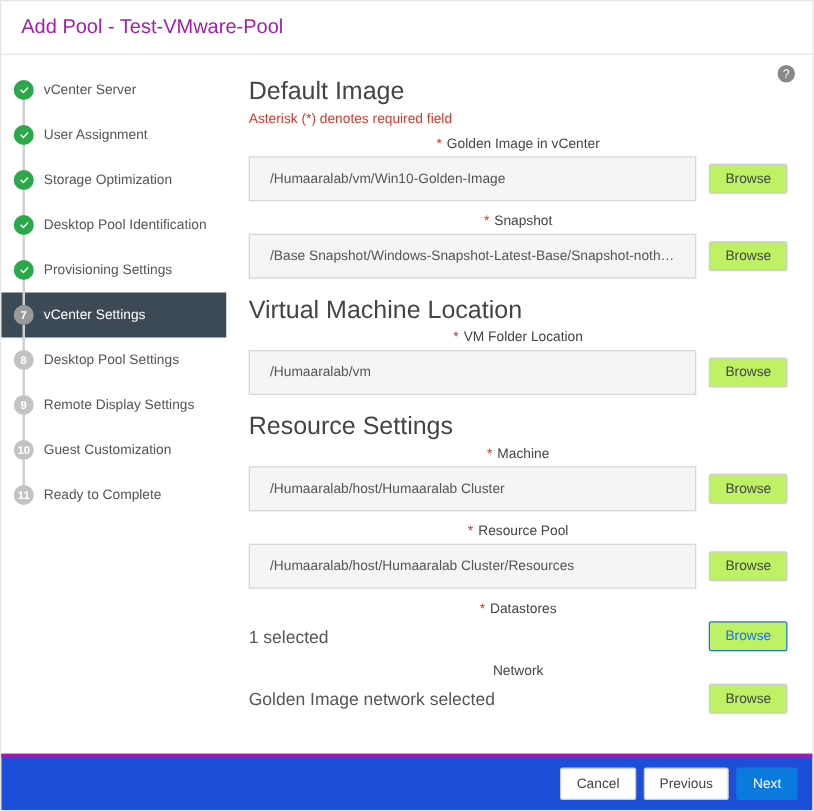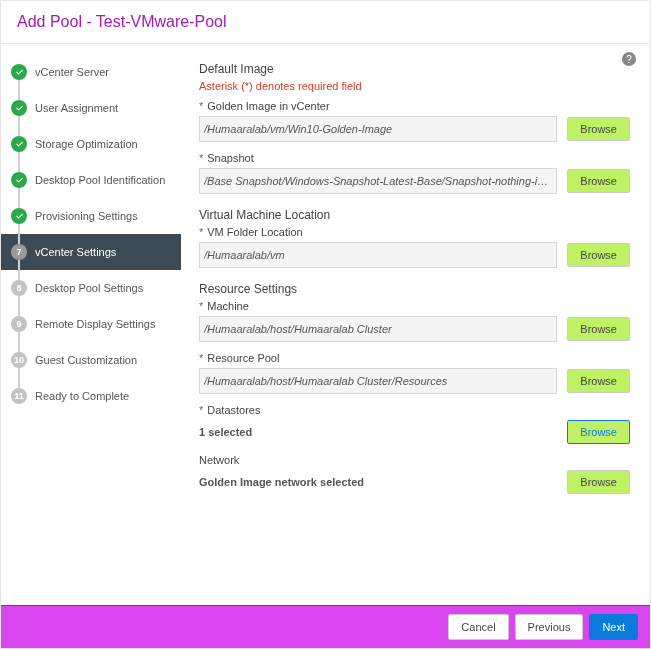--- a/index.html
+++ b/index.html
@@ -85,64 +85,63 @@
     top: 8px;
     width: 14px; height:14px;
     border-radius: 50%;
     background: #888;
     color: #fff;
     font-size: 10px;
     display:flex; align-items:center; justify-content:center;
     cursor: pointer;
   }
   .section-title {
-    font-size: 12px;
+    font-size: 20px;
     font-weight: 400;
     color: #444;
     margin: 6px 0 4px 0;
   }
   .required-note {
     color: #d33a2c;
     font-size: 11px;
     margin-bottom: 8px;
   }
   .field {
     margin-bottom: 10px;
   }
   .field-label {
     font-size: 11px;
     color: #444;
     margin-bottom: 4px;
     display: block;
+    text-align: center;
   }
   .asterisk { color: #d33a2c; margin-right: 4px; }
   .field-row {
     display: flex;
     align-items: center;
     gap: 10px;
   }
   .field-input {
     flex: 1;
     background: #f5f5f5;
     border: 1px solid #d7d7d7;
-    padding: 5px 4px;
+    padding: 5px 16px;
     font-size: 11px;
     color: #555;
-    height: 26px;
+    height: 36px;
     overflow: hidden;
     white-space: nowrap;
     text-overflow: ellipsis;
-    font-style: italic;
   }
   .field-text {
     flex: 1;
-    font-size: 11px;
+    font-size: 14px;
     color: #555;
     padding: 4px 0;
-    font-weight: bold;
   }
   .browse-btn {
     border: 1px solid #ccc;
     background: #bef264;
     color: #444;
     font-size: 11px;
     padding: 5px 12px;
     cursor: pointer;
     border-radius: 2px;
     min-width: 56px;
@@ -152,26 +151,26 @@
     color: #1a73e8;
   }
   .section-title.sub {
     margin-top: 14px;
   }
   .footer {
     position: absolute;
     bottom: 0;
     left: 0;
     right: 0;
-    border-top: 1px solid #a21caf;
+    border-top: 3px solid #a21caf;
     padding: 8px 12px;
     display: flex;
     justify-content: flex-end;
     gap: 6px;
-    background: #d946ef;
+    background: #1d4ed8;
   }
   .footer button {
     border: 1px solid #ccc;
     background: #fff;
     color: #444;
     font-size: 11px;
     padding: 6px 12px;
     cursor: pointer;
     border-radius: 2px;
   }

